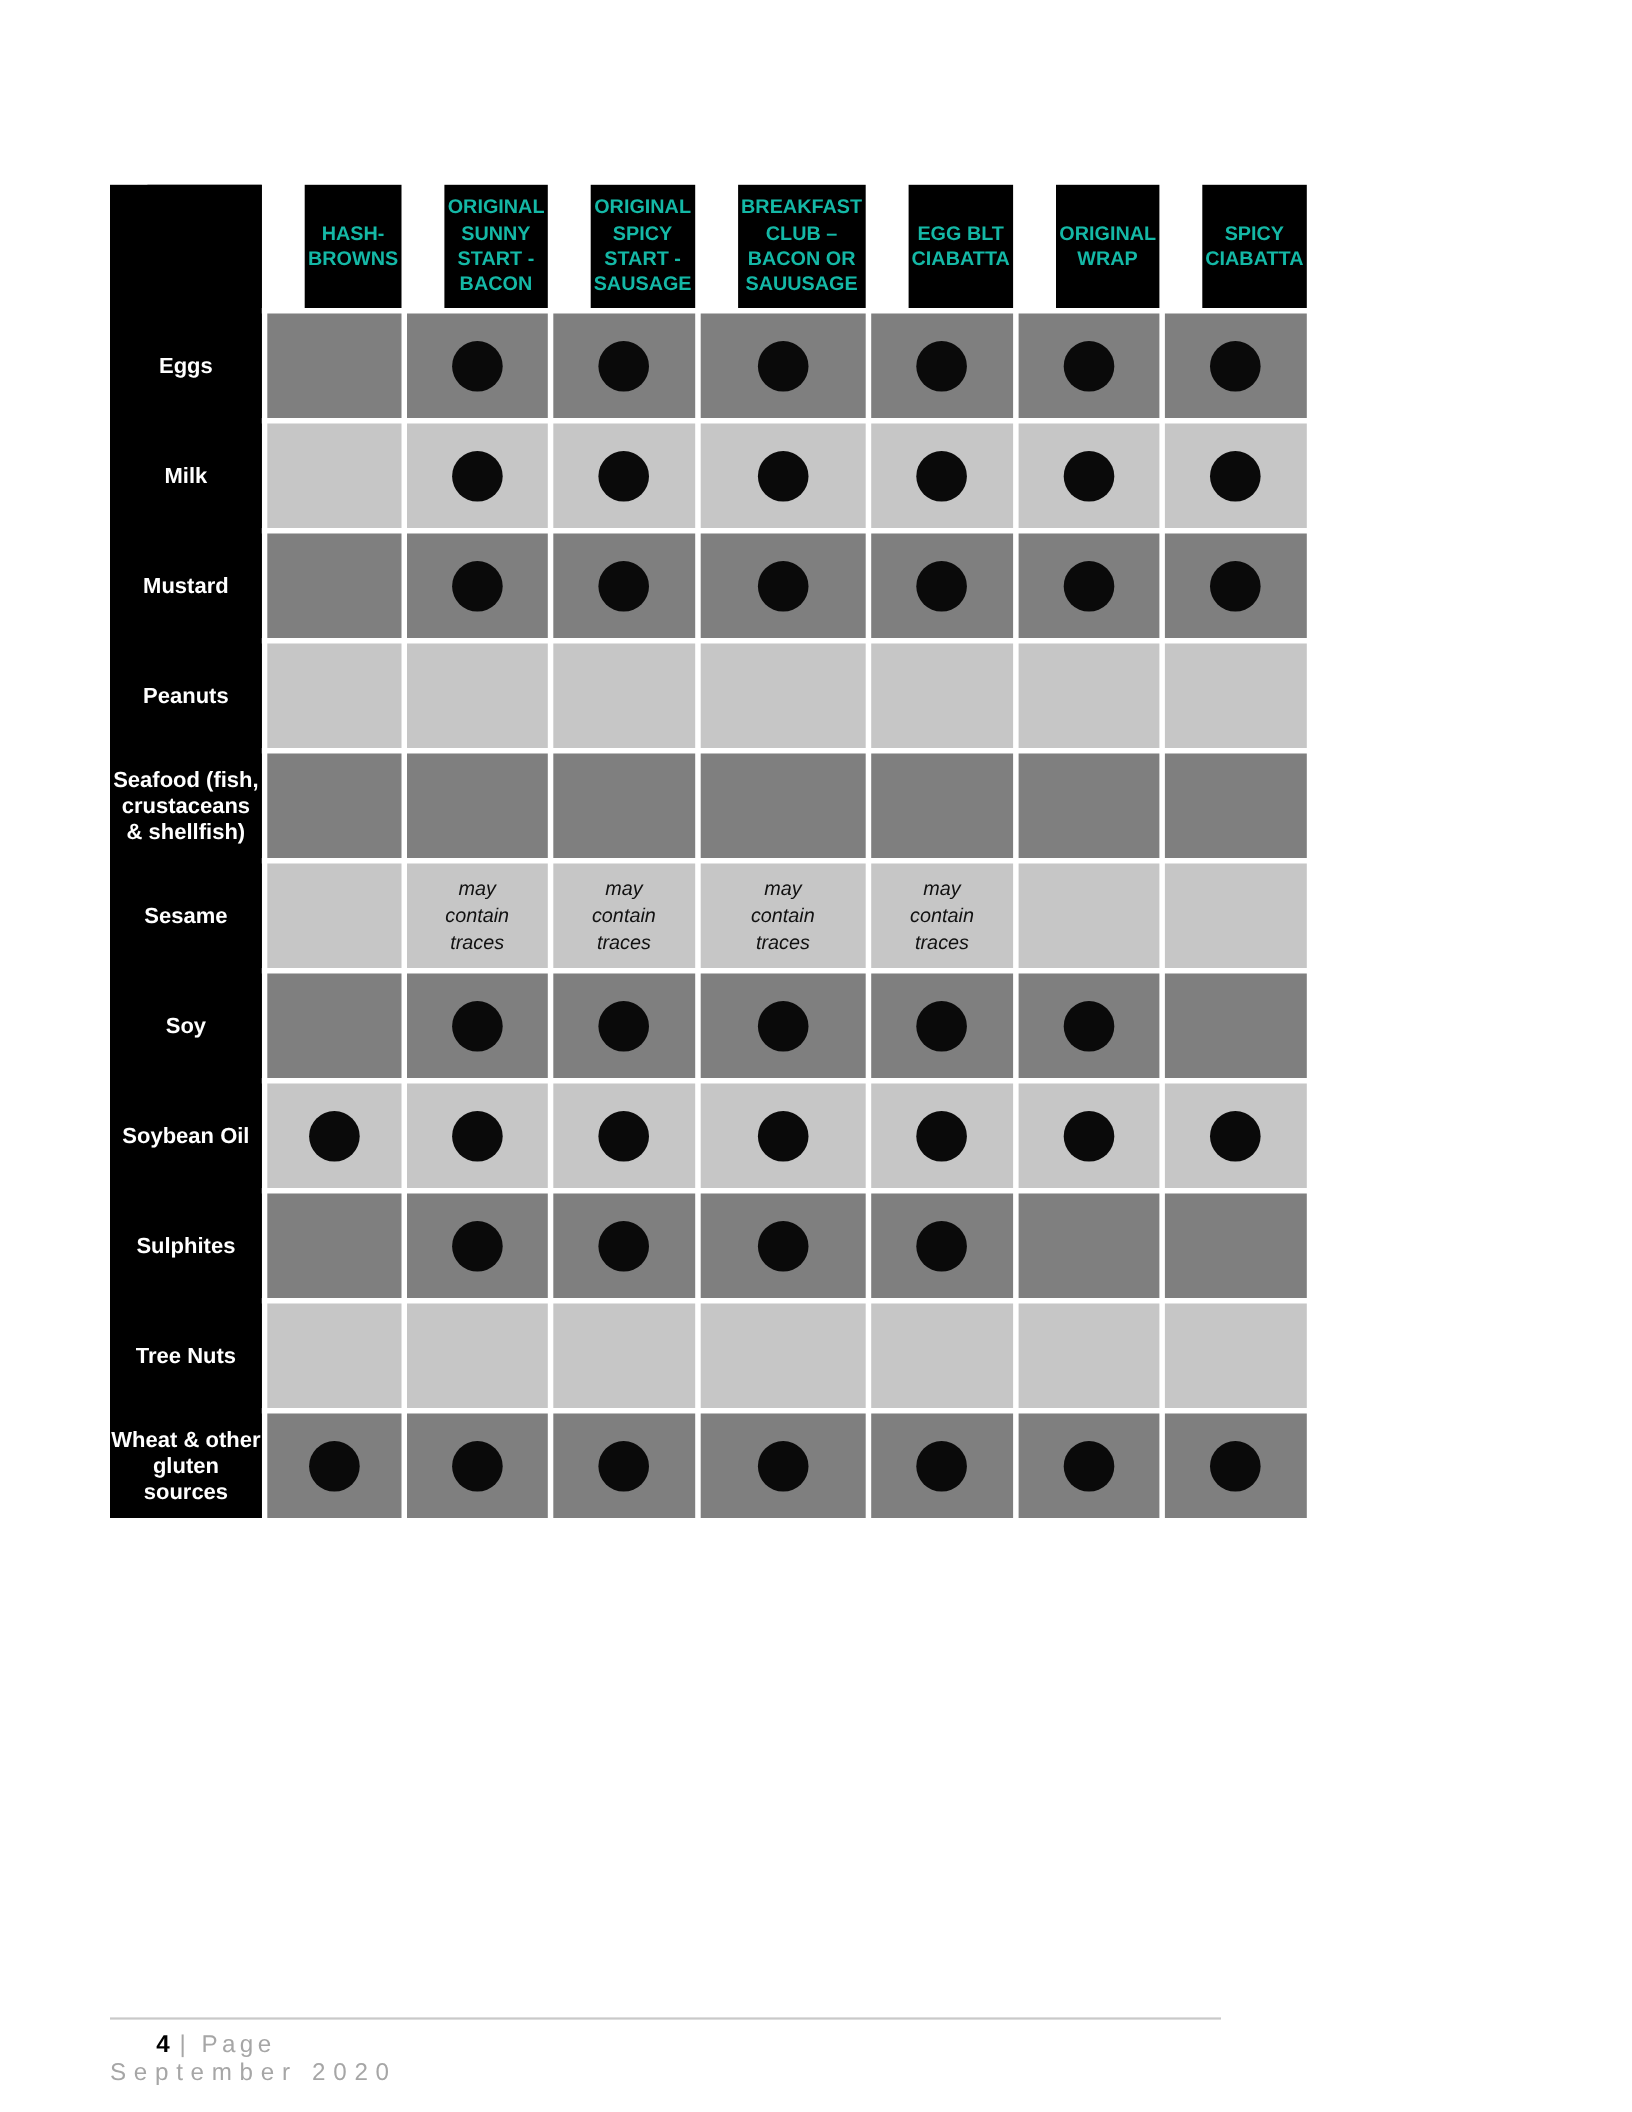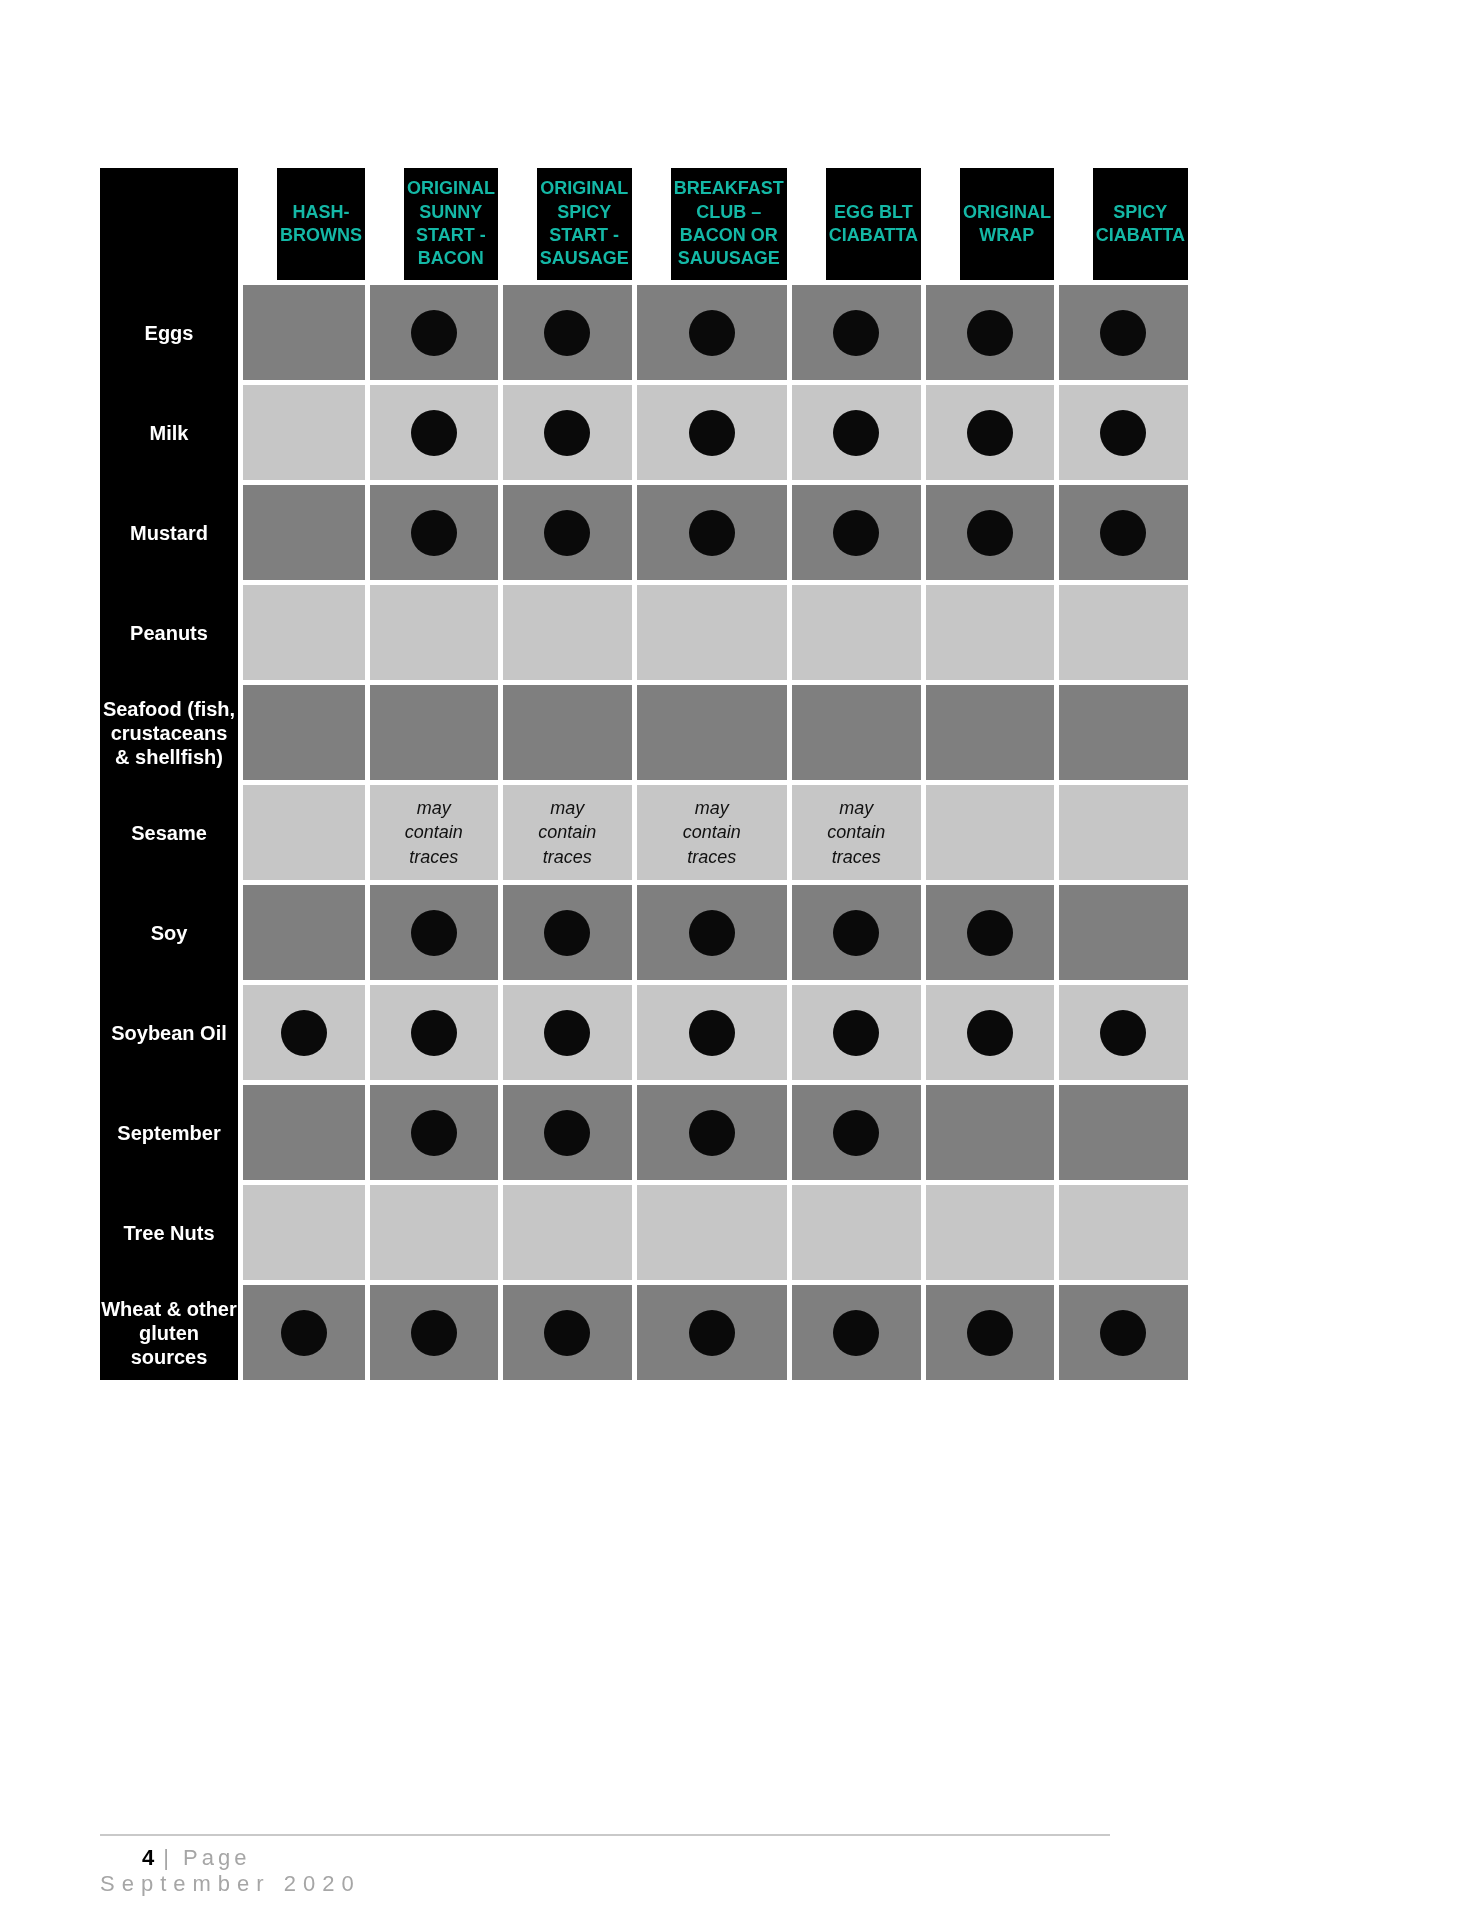--- a/index.html
+++ b/index.html
@@ -260,21 +260,21 @@
       </div>
       <div class="dcell light">
         <span class="dot"></span>
       </div>
       <div class="dcell light">
         <span class="dot"></span>
       </div>
       <div class="dcell light">
         <span class="dot"></span>
       </div>
-      <div class="label-cell">September</div>
+      <div class="label-cell">Sulphites</div>
       <div class="dcell dark"></div>
       <div class="dcell dark">
         <span class="dot"></span>
       </div>
       <div class="dcell dark">
         <span class="dot"></span>
       </div>
       <div class="dcell dark">
         <span class="dot"></span>
       </div>

